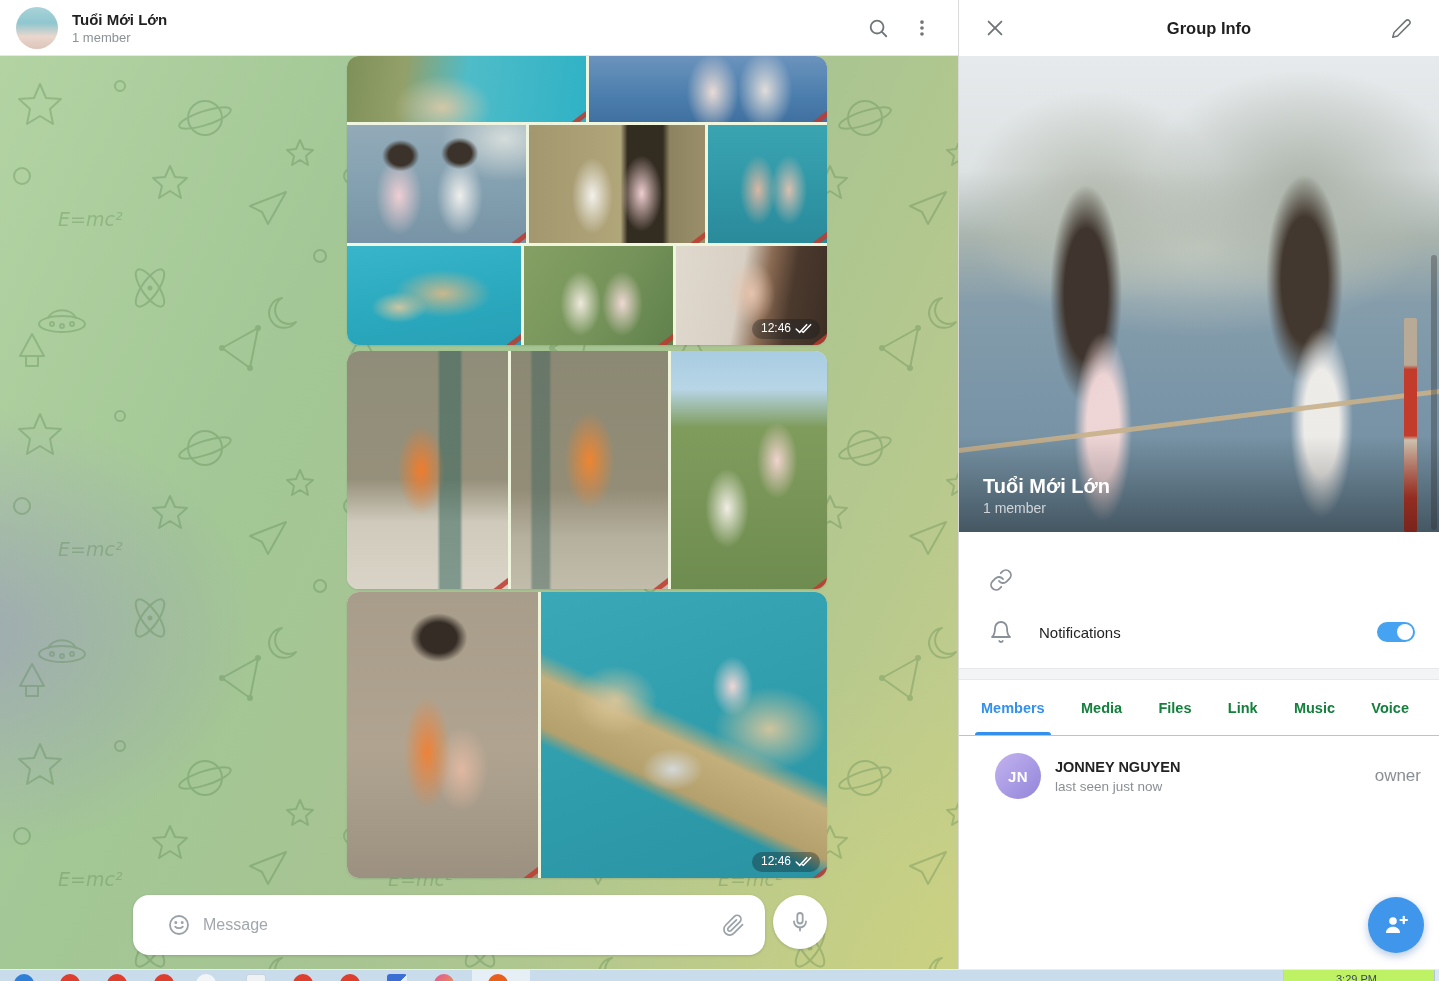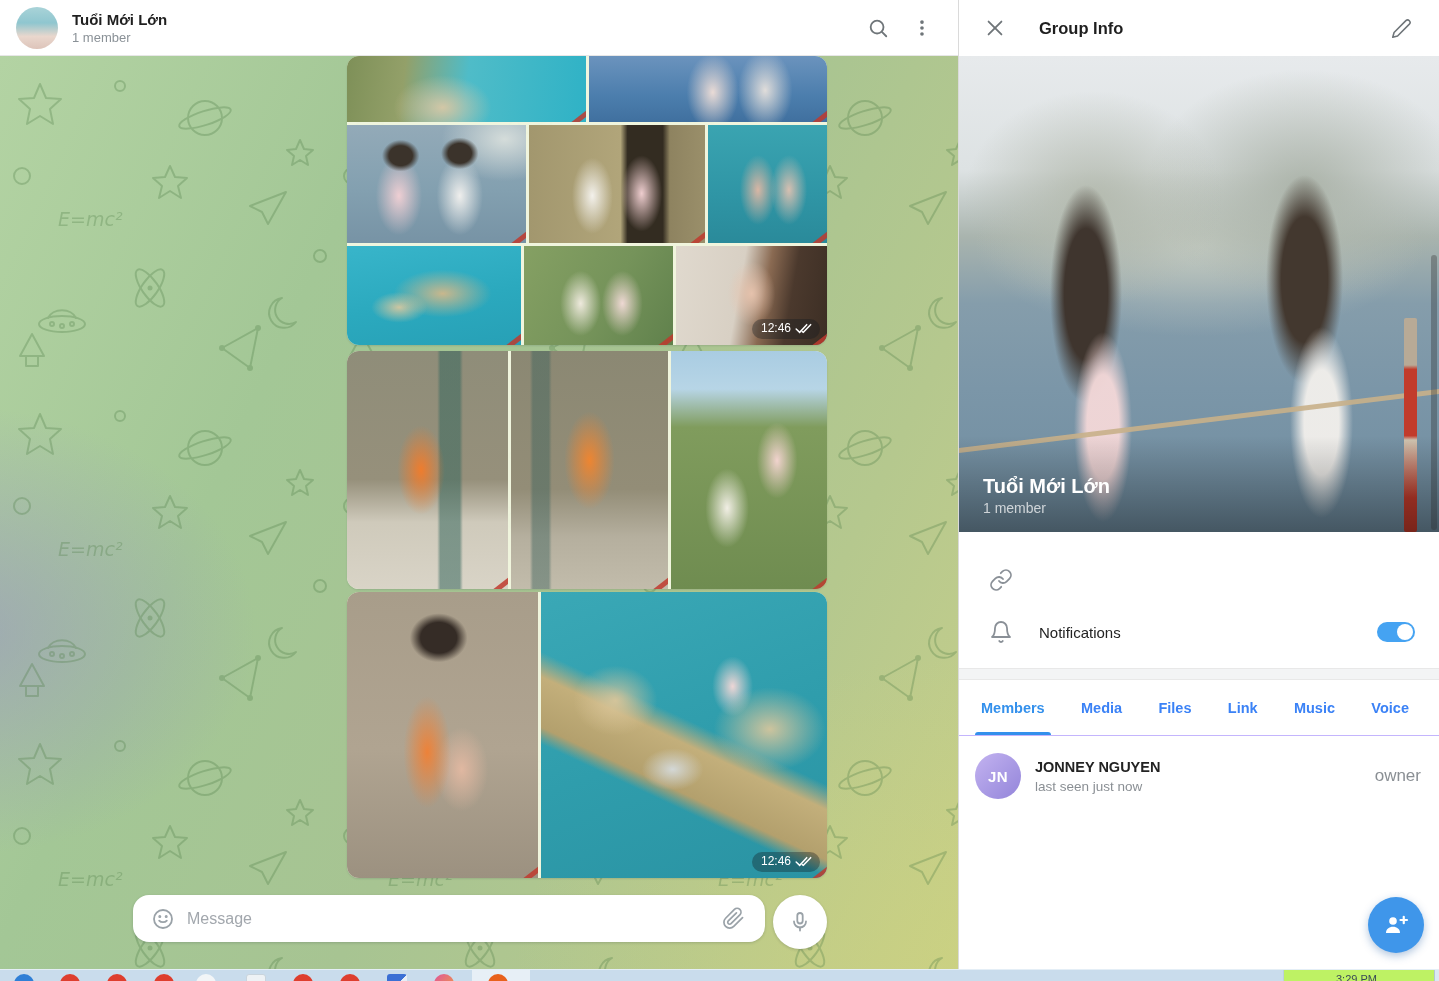--- a/index.html
+++ b/index.html
@@ -96,36 +96,36 @@
       linear-gradient(180deg,#a89d8a 0%,#b0a491 55%,#9c9180 100%); }
   .ph-a3p2 { background:
       radial-gradient(60px 50px at 26% 38%, rgba(220,199,155,0.9), rgba(220,199,155,0) 70%),
       radial-gradient(80px 60px at 80% 48%, rgba(222,200,156,0.9), rgba(222,200,156,0) 70%),
       radial-gradient(30px 44px at 67% 33%, rgba(248,217,216,0.95), rgba(248,217,216,0) 68%),
       radial-gradient(44px 30px at 46% 62%, rgba(214,220,223,0.92), rgba(214,220,223,0) 70%),
       linear-gradient(25deg,rgba(0,0,0,0) 32%,#b3a06d 36%,#c3af7b 48%,rgba(0,0,0,0) 54%),
       linear-gradient(160deg,#3aa8b6 0%,#2f9dac 52%,#2a93a3 100%); }
 
   
-  .input-bar { position:absolute; left:133px; top:839px; width:632px; height:47px; background:#fff;
-    border-radius:16px; display:flex; align-items:center; padding:0 14px 0 12px;
+  .input-bar { position:absolute; left:133px; top:839px; width:632px; height:60px; background:#fff;
+    border-radius:16px; display:flex; align-items:center; padding:0 14px 0 28px;
     box-shadow:0 1px 3px rgba(16,35,47,0.18); }
   .input-bar .iicon { color:#9aa2a8; display:flex; align-items:center; justify-content:center;
     width:36px; height:36px; cursor:pointer; flex:0 0 36px; }
   .msg-input { flex:1; border:none; outline:none; font-size:16px; color:#222; height:40px;
     font-family:inherit; background:transparent; padding:0 6px; }
   .msg-input::placeholder { color:#a2a7ad; }
   .mic-btn { position:absolute; left:773px; top:839px; width:54px; height:54px; border-radius:50%;
     background:#fff; display:flex; align-items:center; justify-content:center; color:#9aa2a8;
     box-shadow:0 1px 3px rgba(16,35,47,0.18); cursor:pointer; }
 
   
   .info-panel { position:absolute; left:958px; top:0; width:481px; height:969px; background:#fff;
     border-left:1px solid #dadada; overflow:hidden; }
-  .info-header { height:56px; display:flex; align-items:center; padding:0 16px 0 14px; background:#fff; }
+  .info-header { height:56px; display:flex; align-items:center; padding:0 16px 0 14px; background:#fff;text-align:center; }
   .info-title { font-size:16.5px; font-weight:700; color:#1f1f1f; margin-left:22px; flex:1; }
 
   .info-photo { position:relative; width:100%; height:476px; overflow:hidden;
     background:
       radial-gradient(180px 150px at 28% 30%, rgba(178,184,172,0.9), rgba(178,184,172,0) 72%),
       radial-gradient(220px 160px at 72% 27%, rgba(168,176,165,0.9), rgba(168,176,165,0) 72%),
       radial-gradient(300px 120px at 50% 40%, rgba(200,206,196,0.8), rgba(200,206,196,0) 75%),
       linear-gradient(180deg,#e7eaec 0%,#dde2e3 24%,#a9b4ae 38%,#859dab 52%,#7b96a8 70%,#6f8c9f 100%); }
   .fig { position:absolute; border-radius:40% 40% 45% 45%; }
   .fig-hair-l { left:19%; top:27%; width:15%; height:46%; background:radial-gradient(closest-side, #3f352e 60%, rgba(63,53,46,0) 100%); border-radius:46%; }
@@ -154,26 +154,26 @@
   .irow.notif .irow-icon { margin-top:0; }
   .toggle { width:38px; height:20px; border-radius:10px; background:#45a3f2; position:relative;
     flex:0 0 38px; margin-left:12px; cursor:pointer; }
   .toggle .knob { position:absolute; right:2px; top:2px; width:16px; height:16px; border-radius:50%; background:#fff; }
 
   .band { height:12px; background:#f3f4f5; border-top:1px solid #e8e8e8; border-bottom:1px solid #e8e8e8; margin-top:10px; }
 
   .tabs { display:flex; justify-content:space-between; padding:0 22px 0 14px; height:56px;
     border-bottom:1px solid #c4b5fd; }
   .tab { position:relative; display:flex; align-items:center; padding:0 8px; font-size:14.5px;
-    color:#3b82f6; font-weight:600; cursor:pointer; }
+    color:#15803d; font-weight:600; cursor:pointer; }
   .tab.active { color:#3390ec; }
   .tab.active::after { content:""; position:absolute; left:2px; right:2px; bottom:0; height:3px;
     background:#3390ec; border-radius:3px 3px 0 0; }
 
-  .member-row { display:flex; align-items:center; padding:10px 18px 10px 16px; margin-top:8px;
+  .member-row { display:flex; align-items:center; padding:10px 18px 10px 36px; margin-top:8px;
     height:64px; cursor:pointer; }
   .member-avatar { width:46px; height:46px; border-radius:50%; flex:0 0 46px;
     background:linear-gradient(135deg,#c3b3f0 0%,#9385da 100%);
     display:flex; align-items:center; justify-content:center;
     color:#fff; font-size:15px; font-weight:700; letter-spacing:0.5px; }
   .member-mid { flex:1; margin-left:14px; min-width:0; align-self:center; }
   .member-name { font-size:14.5px; font-weight:700; color:#232323; line-height:20px; }
   .member-status { font-size:13.5px; color:#8a8f94; line-height:19px; }
   .member-role { font-size:17px; color:#8a8f94; align-self:flex-start; margin-top:12px; }
 

